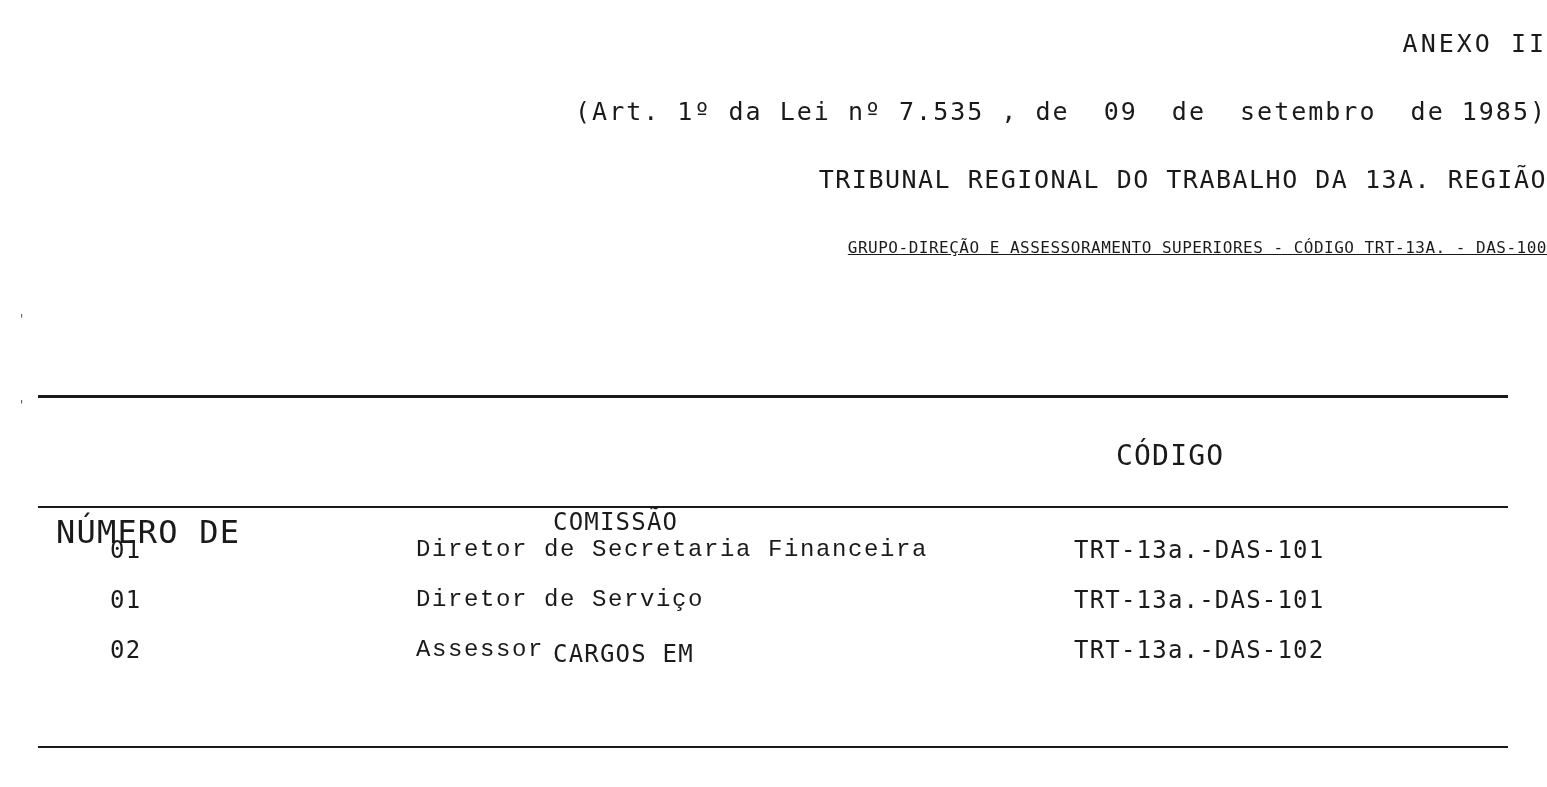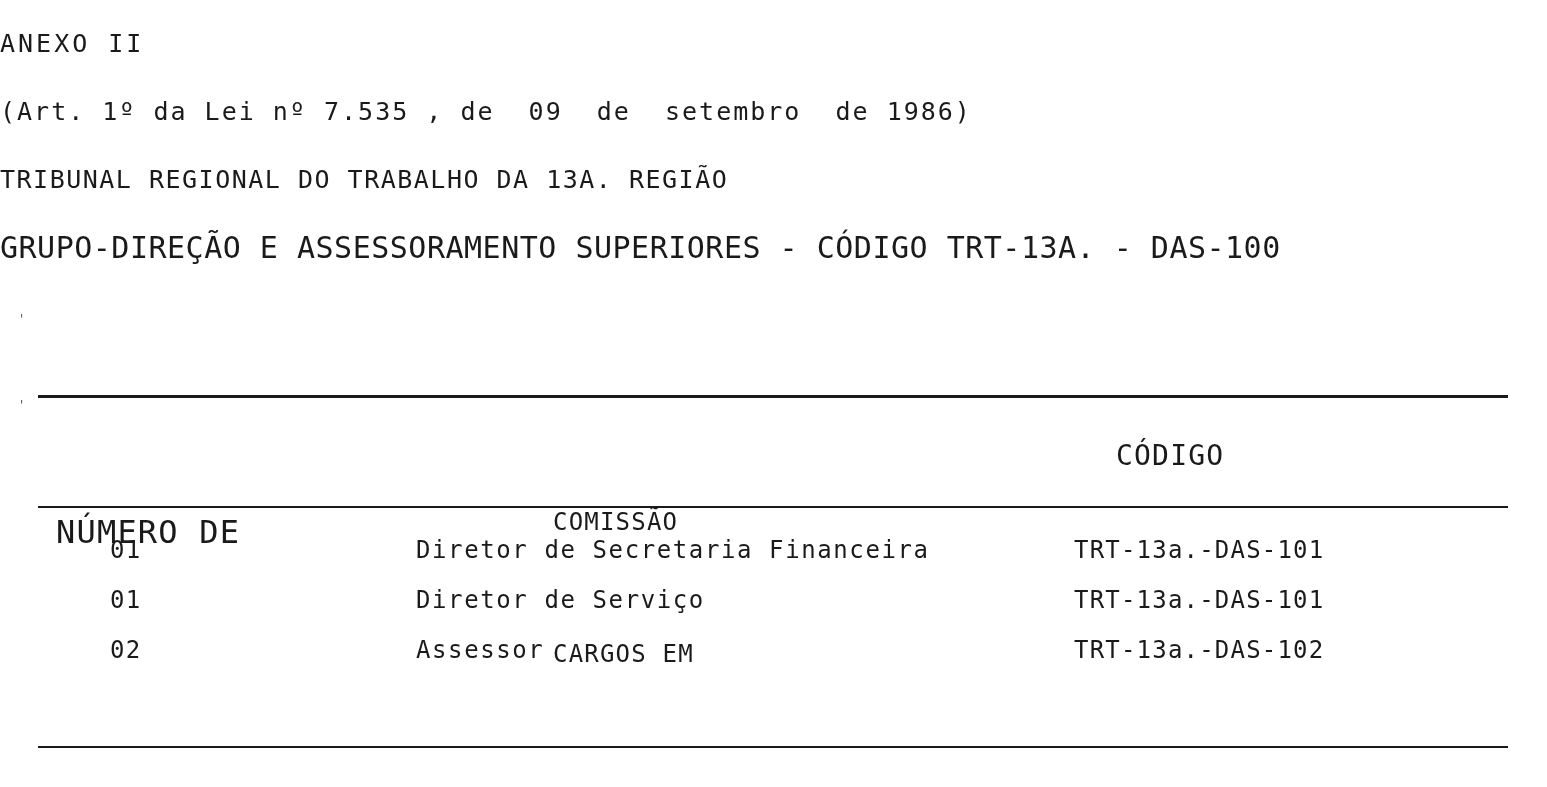--- a/index.html
+++ b/index.html
@@ -11,32 +11,32 @@
     position: relative;
     width: 1547px;
     height: 787px;
     background: #ffffff;
     font-family: "DejaVu Sans Mono", monospace;
     color: #1a1a1a;
     overflow: hidden;
   }
   .heading-block {
     padding-top: 10px;
-    text-align: left;
+    text-align: right;
   }
   .heading-line {
     font-size: 25px;
     letter-spacing: 1.5px;
     line-height: 68px;
     white-space: pre;
   }
   .heading-line.l1 { letter-spacing: 3px; }
   .heading-line.l2 { letter-spacing: 2px; }
   .heading-line.l3 { letter-spacing: 1.5px; }
-  .heading-line.l4 { letter-spacing: 0.5px; font-size: 30px; }
+  .heading-line.l4 { letter-spacing: 0.5px; font-size: 16px; text-decoration: underline; }
 
   .table-wrap {
     position: absolute;
     left: 38px;
     top: 395px;
     width: 1470px;
   }
   .rule {
     height: 0;
     border-top: 3px solid #1a1a1a;
@@ -92,20 +92,21 @@
     font-size: 24px;
     letter-spacing: 1.2px;
     white-space: pre;
   }
   .cell-post {
     position: absolute;
     left: 378px;
     font-size: 24px;
     letter-spacing: 1.6px;
     white-space: pre;
+    font-family: Liberation Mono, monospace;
   }
   .cell-code {
     position: absolute;
     left: 1036px;
     font-size: 24px;
     letter-spacing: 1.2px;
     white-space: pre;
   }
   .bottom-rule-wrap {
     padding-top: 20px;
@@ -116,21 +117,21 @@
     color: #555;
   }
 </style>
 </head>
 <body>
 
 <div class="page">
 
   <div class="heading-block">
     <div class="heading-line l1">ANEXO II</div>
-    <div class="heading-line l2">(Art. 1º da Lei nº 7.535 , de  09  de  setembro  de 1986)</div>
+    <div class="heading-line l2">(Art. 1º da Lei nº 7.535 , de  09  de  setembro  de 1985)</div>
     <div class="heading-line l3">TRIBUNAL REGIONAL DO TRABALHO DA 13A. REGIÃO</div>
     <div class="heading-line l4">GRUPO-DIREÇÃO E ASSESSORAMENTO SUPERIORES - CÓDIGO TRT-13A. - DAS-100</div>
   </div>
 
   <div class="tick" style="left: 18px; top: 312px;">'</div>
   <div class="tick" style="left: 18px; top: 398px;">'</div>
 
   <div class="table-wrap">
 
     <div class="rule"></div>

